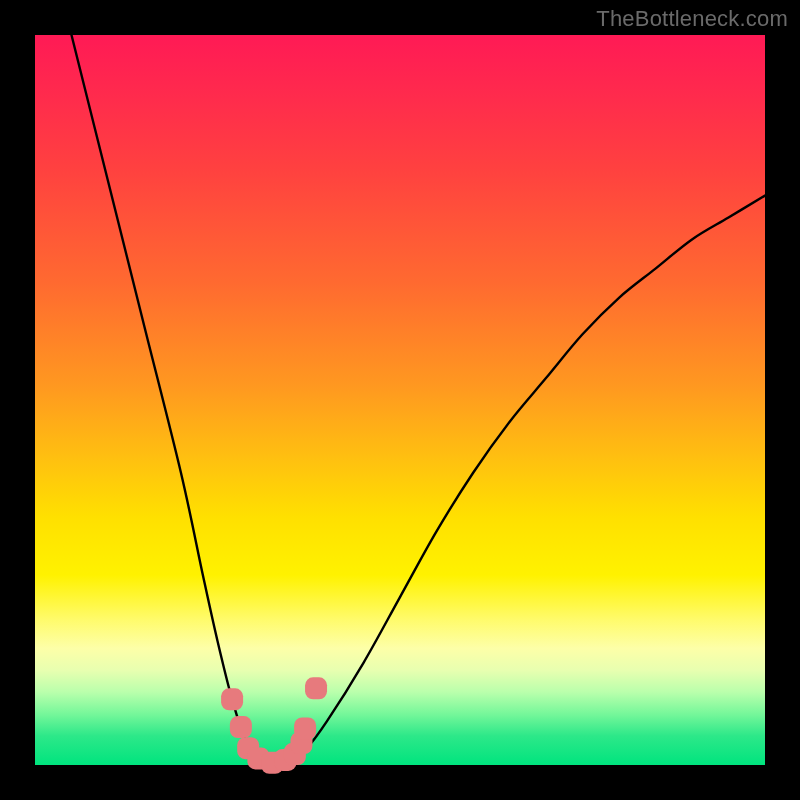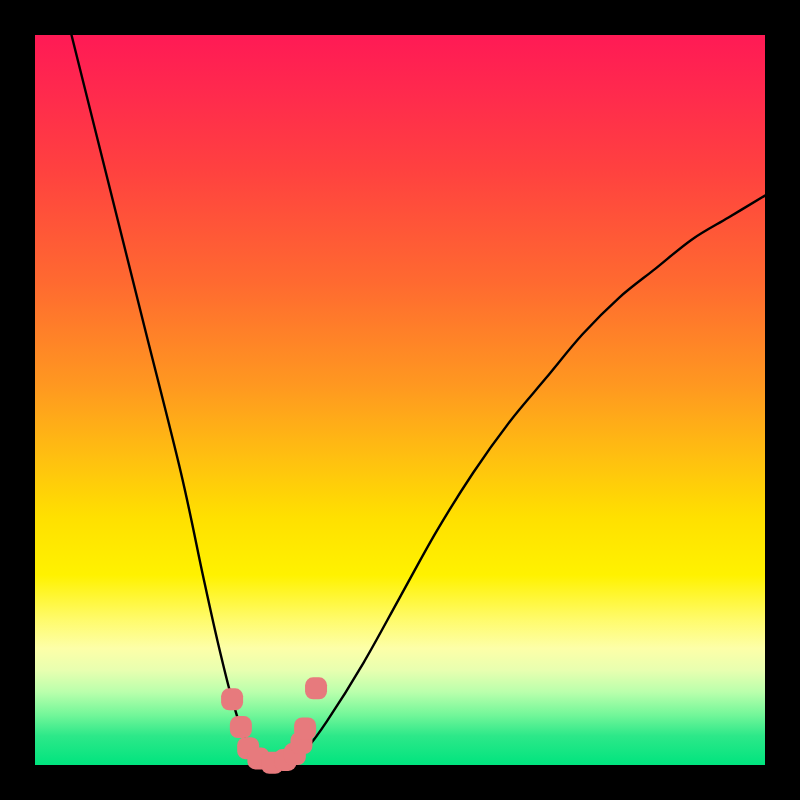--- a/index.html
+++ b/index.html
@@ -79,13 +79,14 @@
           <rect x="212.38" y="712.43" width="22" height="22" rx="8" ry="8" fill="#e77a7d"></rect>
           <rect x="226.25" y="716.81" width="22" height="22" rx="8" ry="8" fill="#e77a7d"></rect>
           <rect x="239.39" y="713.89" width="22" height="22" rx="8" ry="8" fill="#e77a7d"></rect>
           <rect x="248.88000000000005" y="708.05" width="22" height="22" rx="8" ry="8" fill="#e77a7d"></rect>
           <rect x="255.45" y="697.1" width="22" height="22" rx="8" ry="8" fill="#e77a7d"></rect>
           <rect x="259.1" y="682.5" width="22" height="22" rx="8" ry="8" fill="#e77a7d"></rect>
           <rect x="270.05" y="642.35" width="22" height="22" rx="8" ry="8" fill="#e77a7d"></rect>
         </g>
     </svg>
   </div>
+  <div class="watermark">TheBottleneck.com</div>
 </div>
 
 </body></html>

